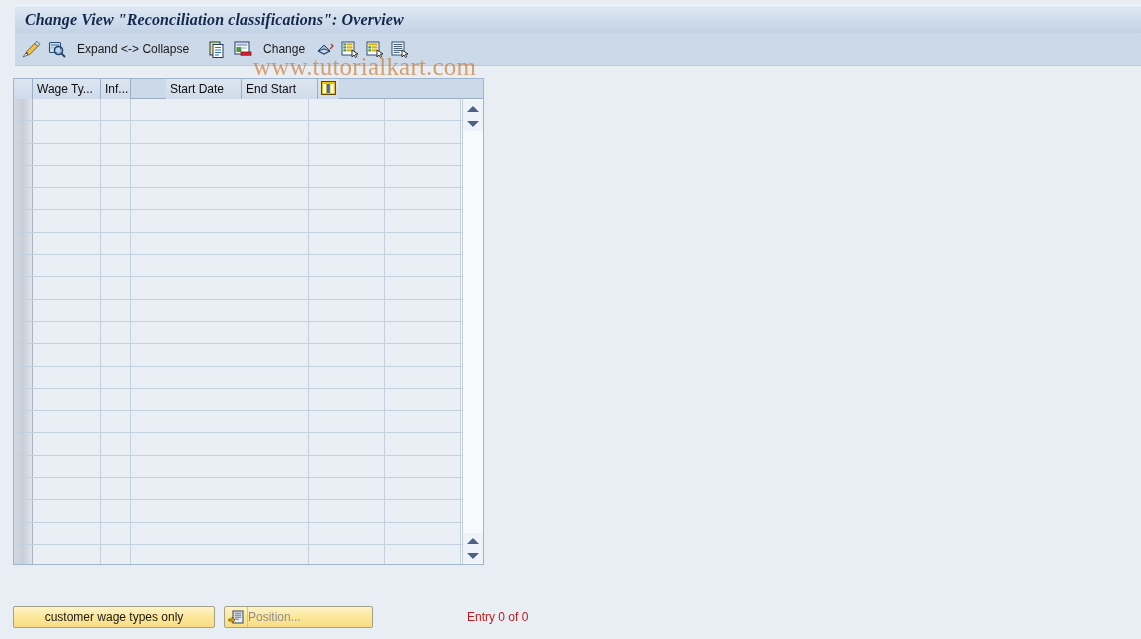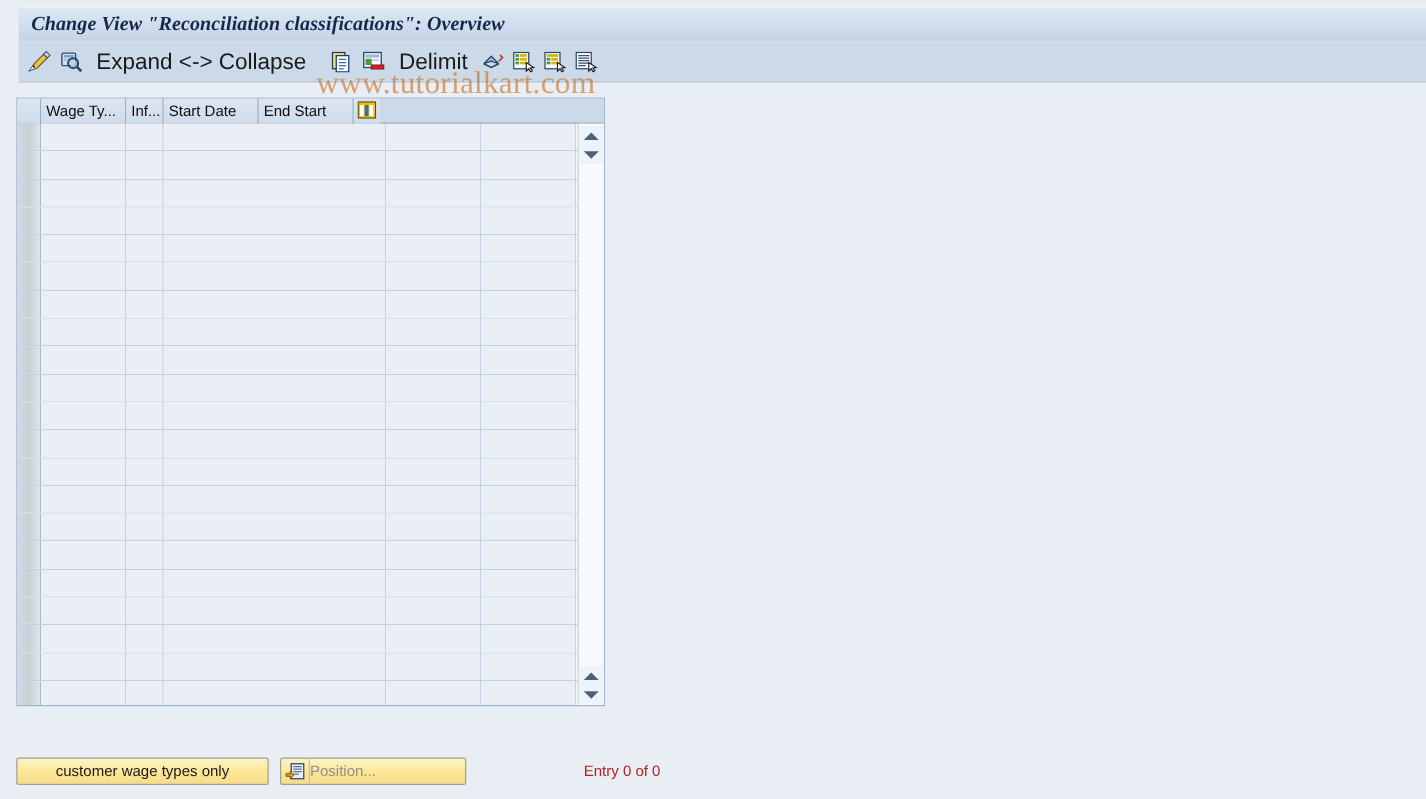--- a/index.html
+++ b/index.html
@@ -75,21 +75,21 @@
   }
   .tb-icon {
     width: 22px;
     height: 20px;
     display: inline-flex;
     align-items: center;
     justify-content: center;
   }
   .tb-label {
     font-family: "Liberation Sans", sans-serif;
-    font-size: 18px;
+    font-size: 12px;
     color: #1a1a1a;
     white-space: nowrap;
     padding: 0 6px;
   }
   .tb-sep {
     width: 9px;
     display: inline-block;
   }
 
   
@@ -136,21 +136,21 @@
     color: #0d0d0d;
     white-space: nowrap;
     overflow: hidden;
     height: 20px;
     text-align: right;
   }
   .th.corner { padding: 0; width: 19px; }
   .th.c-wagetype { width: 68px; }
   .th.c-inf { width: 30px; }
   .th.c-longtext { width: 178px; }
-  .th.c-startdate { width: 76px; }
+  .th.c-startdate { width: 76px; margin-left: 35px; }
   .th.c-enddate { width: 76px; }
   .th.c-config {
     width: 21px;
     border-right: none;
     padding: 0;
     justify-content: center;
     background: linear-gradient(to bottom, #dce6f1 0%, #cfdbea 100%);
   }
 
   #table-body {
@@ -335,21 +335,21 @@
           <rect x="2" y="2" width="14" height="12" fill="#ffffff" stroke="#2a4a74" stroke-width="1.1"></rect>
           <rect x="3.4" y="3.5" width="11" height="2.6" fill="#9fb8d5"></rect>
           <rect x="3.4" y="7" width="5" height="5" fill="#4c9a3f"></rect>
           <rect x="9" y="7" width="5" height="2" fill="#c3d4e6"></rect>
           <rect x="8" y="12" width="10" height="3.2" fill="#d6202a" stroke="#8a1016" stroke-width="0.8"></rect>
         </svg>
       </span>
     </div>
 
     <div class="tb-item">
-      <span class="tb-label">Delimit</span>
+      <span class="tb-label">Change</span>
     </div>
 
     <div class="tb-item">
       <span class="tb-icon">
         <svg width="20" height="18" viewBox="0 0 20 18">
           <path d="M3 11 L9 5 L15 11 L9 9 Z" fill="#9db8d8" stroke="#24456f" stroke-width="1"></path>
           <path d="M3 11 L9 14 L15 11" fill="none" stroke="#24456f" stroke-width="1.2"></path>
           <path d="M16 4 L18 6 L15 9" fill="none" stroke="#b03a2e" stroke-width="1.3"></path>
         </svg>
       </span>

